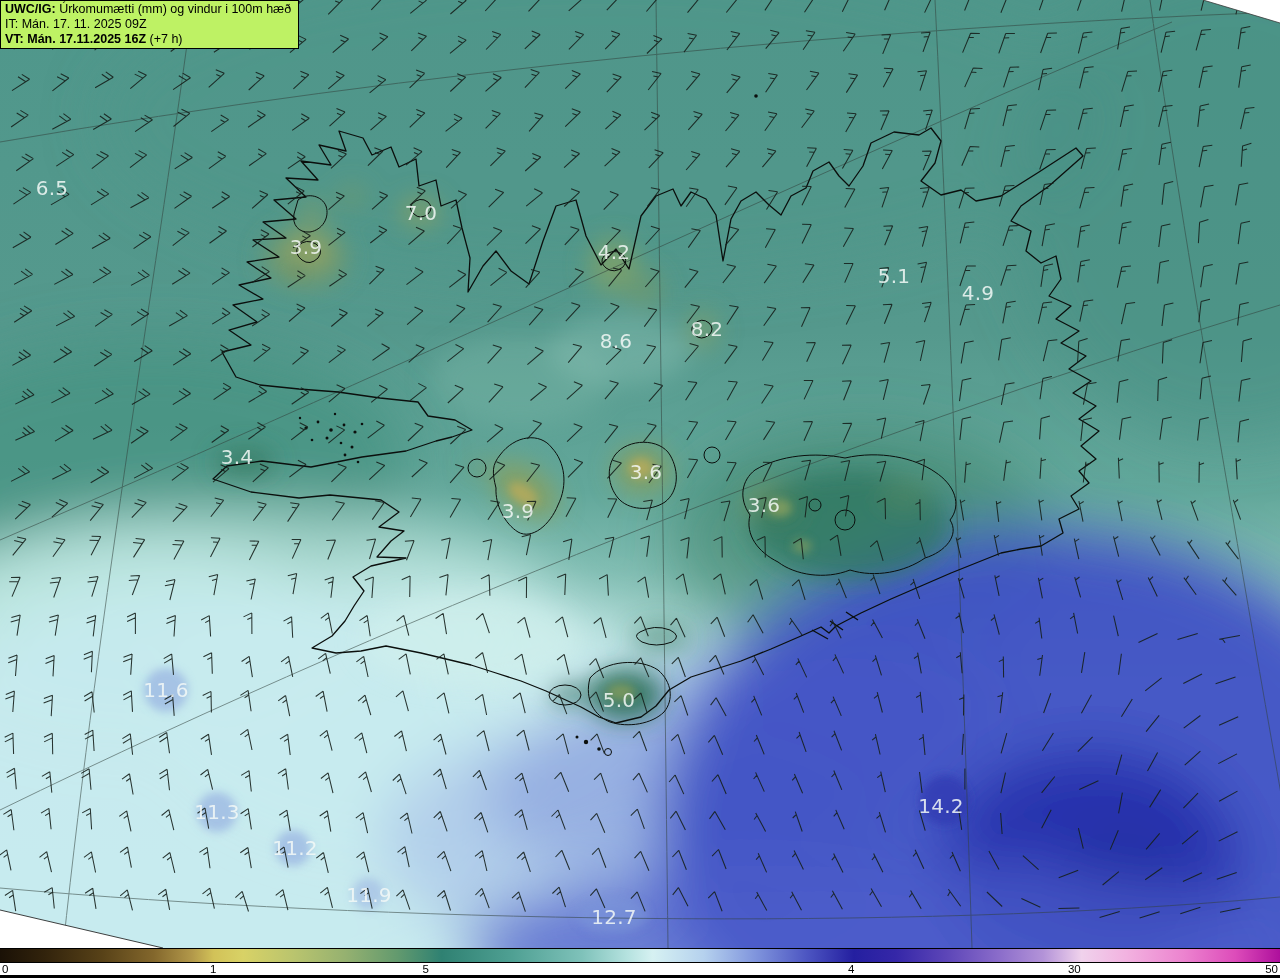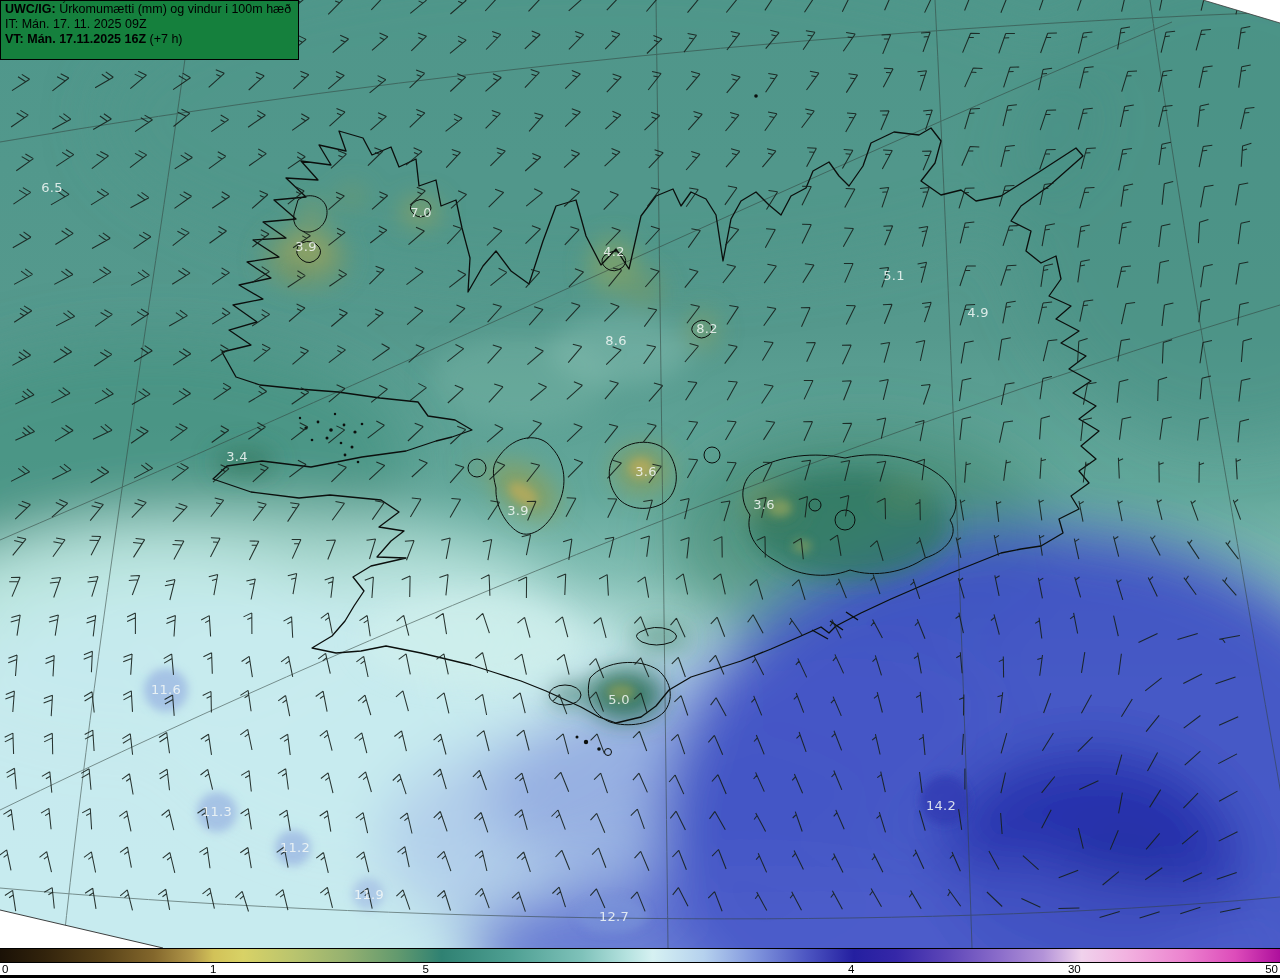--- a/index.html
+++ b/index.html
@@ -2,24 +2,24 @@
 <html><head>
 <meta charset="utf-8">
 <style>
   html,body{margin:0;padding:0;background:#fff;}
   body{width:1280px;height:978px;overflow:hidden;position:relative;
        font-family:"Liberation Sans",sans-serif;}
   .map-wrap{position:absolute;left:0;top:0;width:1280px;height:948px;background:#4f978b;}
   .map-wrap svg{display:block;}
   .labels-layer{position:absolute;left:0;top:0;width:1280px;height:948px;pointer-events:none;}
   .vlabel{position:absolute;transform:translate(-50%,-52%);
-          font-size:13px;color:rgba(248,252,250,0.88);letter-spacing:0.3px;
+          font-size:20px;color:rgba(248,252,250,0.88);letter-spacing:0.3px;
           font-family:"DejaVu Sans","Liberation Sans",sans-serif;}
-  .title-box{position:absolute;left:0;top:0;z-index:30;background:#15803d;
-             border:1px solid #000;padding:1px 7px 12px 4px;
+  .title-box{position:absolute;left:0;top:0;z-index:30;background:#bef264;
+             border:1px solid #000;padding:1px 7px 1px 4px;
              font-size:12.5px;line-height:15px;color:#000;white-space:nowrap;}
   .title-box b{font-weight:bold;}
   .colorbar{position:absolute;left:0;top:948px;width:1280px;height:30px;background:#fff;}
   .colorbar-strip{position:absolute;left:0;top:0;width:1280px;height:15px;
                   border-top:1px solid #000;border-bottom:1px solid #000;box-sizing:border-box;}
   .colorbar-ticks{position:absolute;left:0;top:15px;width:1280px;height:12px;}
   .cbtick{position:absolute;top:0;transform:translateX(-50%);
           font-size:11.5px;line-height:12px;color:#000;}
   .bottom-bar{position:absolute;left:0;top:975px;width:1280px;height:3px;background:#000;}
 </style>
@@ -175,21 +175,21 @@
 </svg>
 
 <div class="labels-layer">
       <div class="vlabel" style="left: 52px; top: 188px; color: rgb(244, 249, 247); opacity: 0.85;">6.5</div>
       <div class="vlabel" style="left: 306px; top: 247px; color: rgb(244, 249, 247); opacity: 0.85;">3.9</div>
       <div class="vlabel" style="left: 421px; top: 213px; color: rgb(244, 249, 247); opacity: 0.85;">7.0</div>
       <div class="vlabel" style="left: 614px; top: 252px; color: rgb(244, 249, 247); opacity: 0.85;">4.2</div>
       <div class="vlabel" style="left: 616px; top: 341px; color: rgb(244, 249, 247); opacity: 0.85;">8.6</div>
       <div class="vlabel" style="left: 707px; top: 329px; color: rgb(244, 249, 247); opacity: 0.85;">8.2</div>
       <div class="vlabel" style="left: 894px; top: 276px; color: rgb(244, 249, 247); opacity: 0.85;">5.1</div>
-      <div class="vlabel" style="left: 978px; top: 313px; color: rgb(244, 249, 247); opacity: 0.85;">4.9</div>
+      <div class="vlabel" style="left: 978px; top: 293px; color: rgb(244, 249, 247); opacity: 0.85;">4.9</div>
       <div class="vlabel" style="left: 237px; top: 457px; color: rgb(244, 249, 247); opacity: 0.85;">3.4</div>
       <div class="vlabel" style="left: 646px; top: 472px; color: rgb(244, 249, 247); opacity: 0.85;">3.6</div>
       <div class="vlabel" style="left: 518px; top: 511px; color: rgb(244, 249, 247); opacity: 0.85;">3.9</div>
       <div class="vlabel" style="left: 764px; top: 505px; color: rgb(244, 249, 247); opacity: 0.85;">3.6</div>
       <div class="vlabel" style="left: 619px; top: 700px; color: rgb(244, 249, 247); opacity: 0.85;">5.0</div>
       <div class="vlabel" style="left: 166px; top: 690px; color: rgb(244, 249, 247); opacity: 0.85;">11.6</div>
       <div class="vlabel" style="left: 217px; top: 812px; color: rgb(244, 249, 247); opacity: 0.85;">11.3</div>
       <div class="vlabel" style="left: 295px; top: 848px; color: rgb(244, 249, 247); opacity: 0.85;">11.2</div>
       <div class="vlabel" style="left: 369px; top: 895px; color: rgb(244, 249, 247); opacity: 0.85;">11.9</div>
       <div class="vlabel" style="left: 614px; top: 917px; color: rgb(244, 249, 247); opacity: 0.85;">12.7</div>

